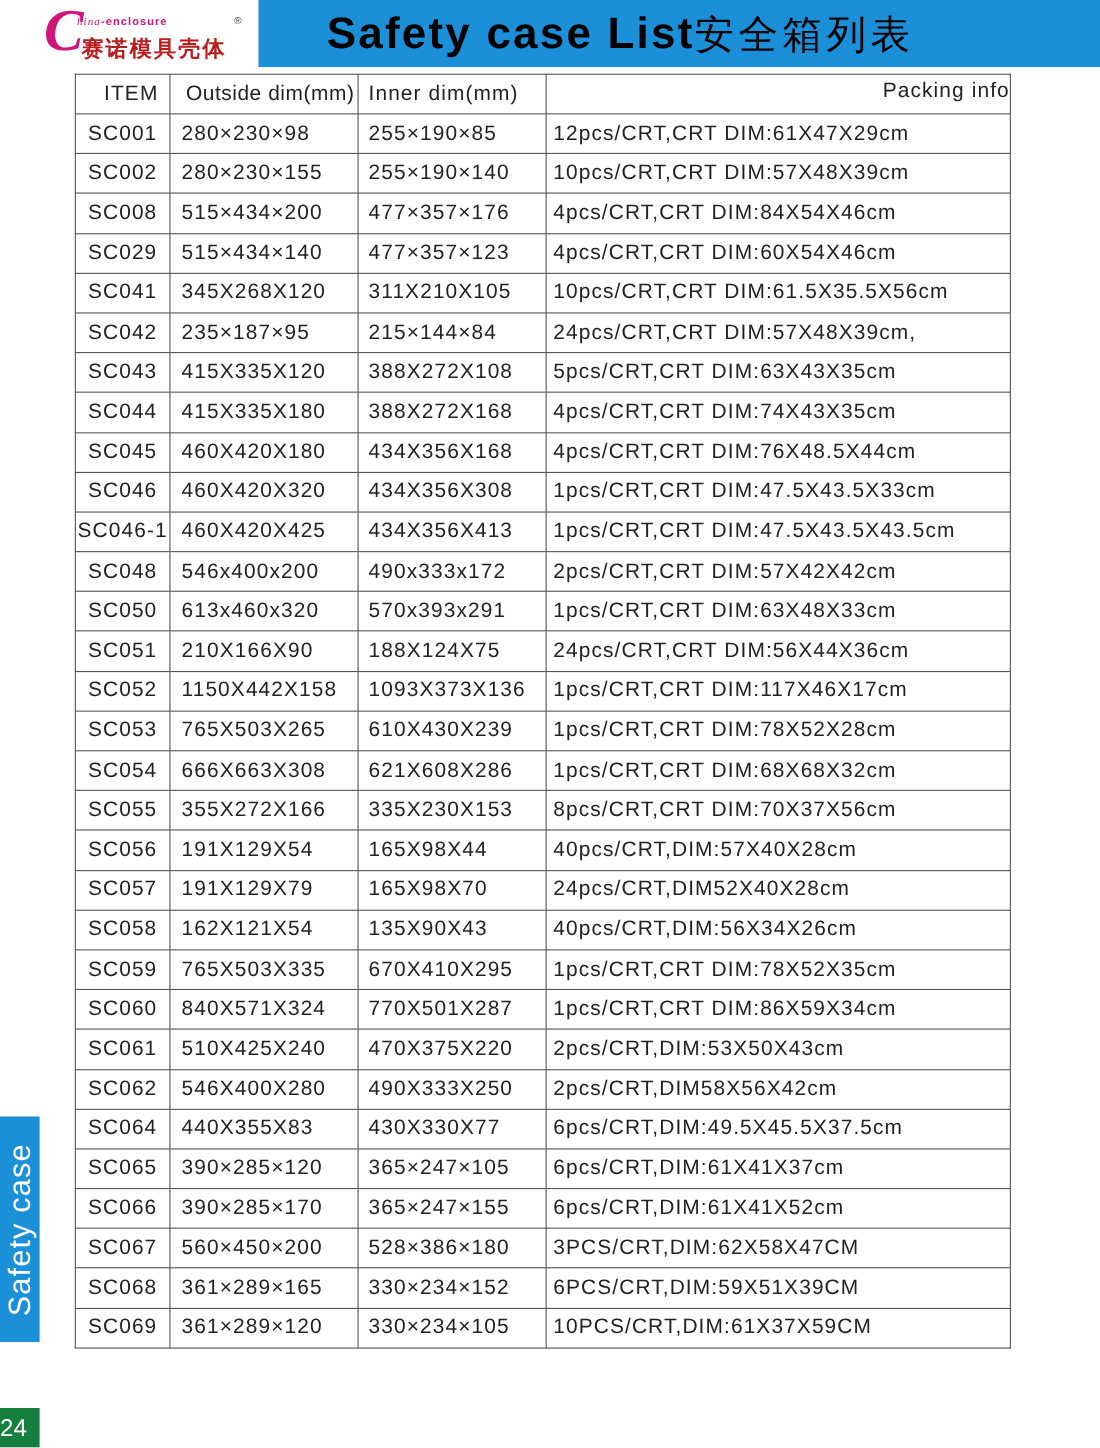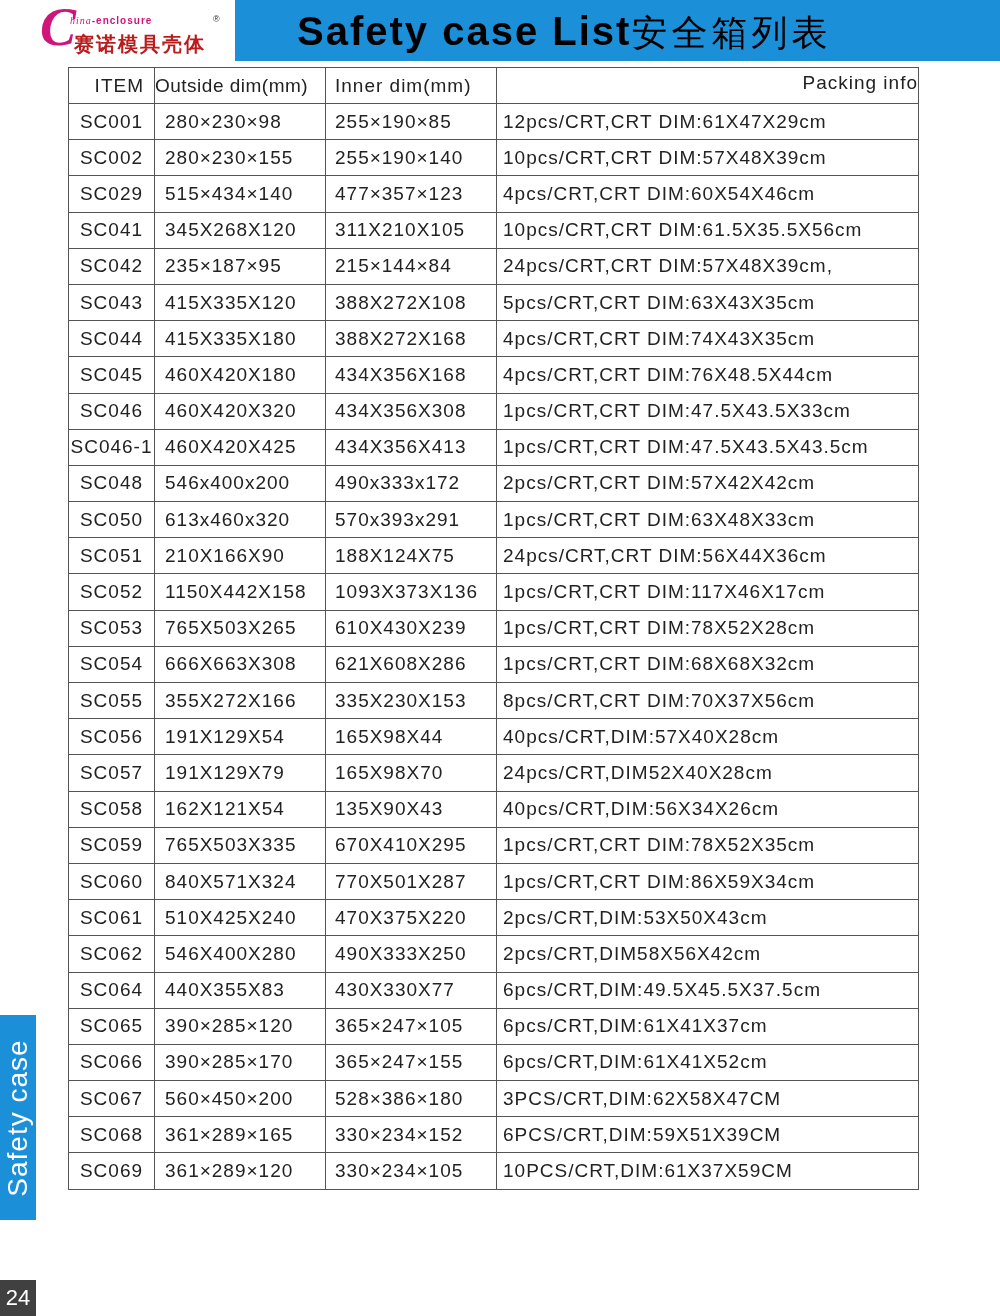--- a/index.html
+++ b/index.html
@@ -20,27 +20,27 @@
 
   .tbl { position: absolute; left: 68px; top: 67px; border-collapse: collapse; }
   .tbl th, .tbl td { border: 1.3px solid #555; height: 36.2px; white-space: nowrap; font-size: 19px; letter-spacing: 1px; color: #222; font-weight: normal; }
   .tbl th { height: 36px; font-size: 19px; }
   .c-item { width: 86px; text-align: center; }
   .c-out { width: 171px; padding-left: 10px; text-align: left; }
   .c-in { width: 171px; padding-left: 9px; text-align: left; }
   .c-pack { width: 422px; padding-left: 6px; text-align: left; }
   th.c-pack { text-align: right; padding-left: 0; vertical-align: top; padding-top: 4px; }
   th.c-item { text-align: right; padding-right: 10px; }
-  th.c-out { padding-left: 0; letter-spacing: 0.5px; margin-left: 24px; }
+  th.c-out { padding-left: 14px; letter-spacing: 0.5px; margin-left: 24px; }
   .small-item { font-size: 15px; letter-spacing: 0.5px; }
   .tbl { border: 1.6px solid #777; }
 
   .side-tab { position: absolute; left: 0; top: 1015px; width: 36px; height: 205px; background: #1b8fd8; }
   .side-tab span { position: absolute; left: 50%; top: 50%; transform: translate(-50%, -50%) rotate(-90deg); color: #fff; font-size: 28px; white-space: nowrap; letter-spacing: 1px; }
-  .page-num { position: absolute; left: 0; top: 1280px; width: 36px; height: 36px; background: #404040; color: #fff; font-size: 22px; text-align: center; line-height: 36px; }
+  .page-num { position: absolute; left: 0; top: 1280px; width: 36px; height: 36px; background: #15803d; color: #fff; font-size: 22px; text-align: left; line-height: 36px; }
 </style>
 </head>
 <body>
 
 <div class="logo">
   <span class="logo-c">C</span>
   <span class="logo-en"><i>hina</i><span>-enclosure</span></span>
   <span class="logo-reg">®</span>
   <span class="logo-cn">赛诺模具壳体</span>
 </div>
@@ -67,20 +67,26 @@
         <td class="c-in">255×190×85</td>
         <td class="c-pack">12pcs/CRT,CRT DIM:61X47X29cm</td>
       </tr>
       <tr>
         <td class="c-item">SC002</td>
         <td class="c-out">280×230×155</td>
         <td class="c-in">255×190×140</td>
         <td class="c-pack">10pcs/CRT,CRT DIM:57X48X39cm</td>
       </tr>
       <tr>
+        <td class="c-item">SC008</td>
+        <td class="c-out">515×434×200</td>
+        <td class="c-in">477×357×176</td>
+        <td class="c-pack">4pcs/CRT,CRT DIM:84X54X46cm</td>
+      </tr>
+      <tr>
         <td class="c-item">SC029</td>
         <td class="c-out">515×434×140</td>
         <td class="c-in">477×357×123</td>
         <td class="c-pack">4pcs/CRT,CRT DIM:60X54X46cm</td>
       </tr>
       <tr>
         <td class="c-item">SC041</td>
         <td class="c-out">345X268X120</td>
         <td class="c-in">311X210X105</td>
         <td class="c-pack">10pcs/CRT,CRT DIM:61.5X35.5X56cm</td>

